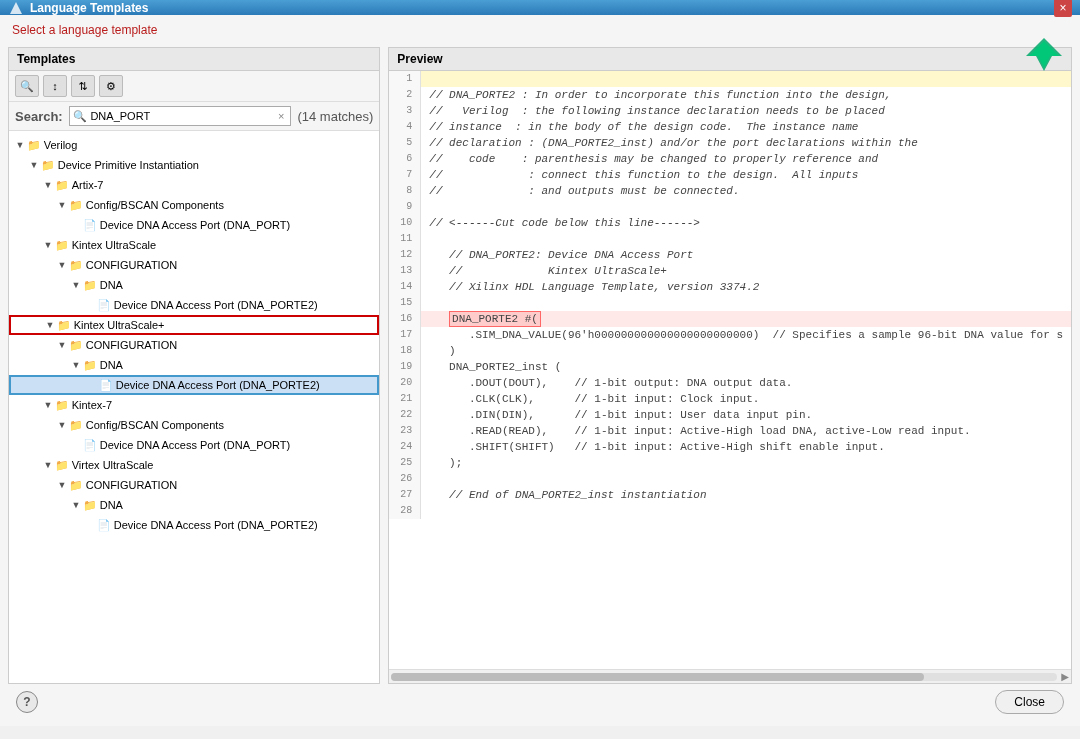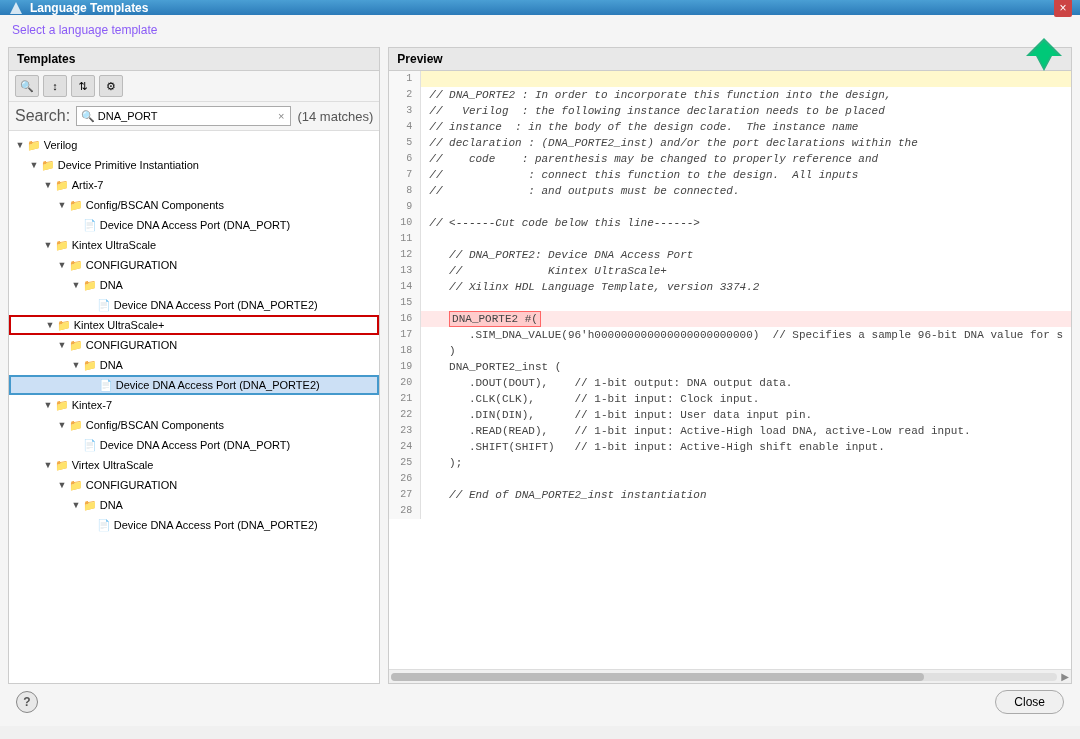--- a/index.html
+++ b/index.html
@@ -31,21 +31,21 @@
 
     
     .main-container {
       background: #f5f5f5;
       height: calc(739px - 28px);
       display: flex;
       flex-direction: column;
       padding: 8px;
     }
 
-    .subtitle { font-size: 12px; color: #8b5cf6; margin-bottom: 10px; padding-left: 4px; }
+    .subtitle { font-size: 12px; color: #b91c1c; margin-bottom: 10px; padding-left: 4px; }
 
     .content-area {
       display: flex;
       gap: 8px;
       flex: 1;
       overflow: hidden;
     }
 
     
     .templates-panel {
@@ -81,21 +81,21 @@
     }
 
     .search-row {
       display: flex;
       align-items: center;
       padding: 4px 6px;
       gap: 6px;
       border-bottom: 1px solid #ddd;
       background: #f5f5f5;
     }
-    .search-label { font-size: 16px; color: #555; }
+    .search-label { font-size: 13px; color: #555; font-weight: bold; }
     .search-input-wrapper {
       display: flex;
       align-items: center;
       background: white;
       border: 1px solid #aaa;
       padding: 1px 4px;
       flex: 1;
       height: 20px;
     }
     .search-input {

